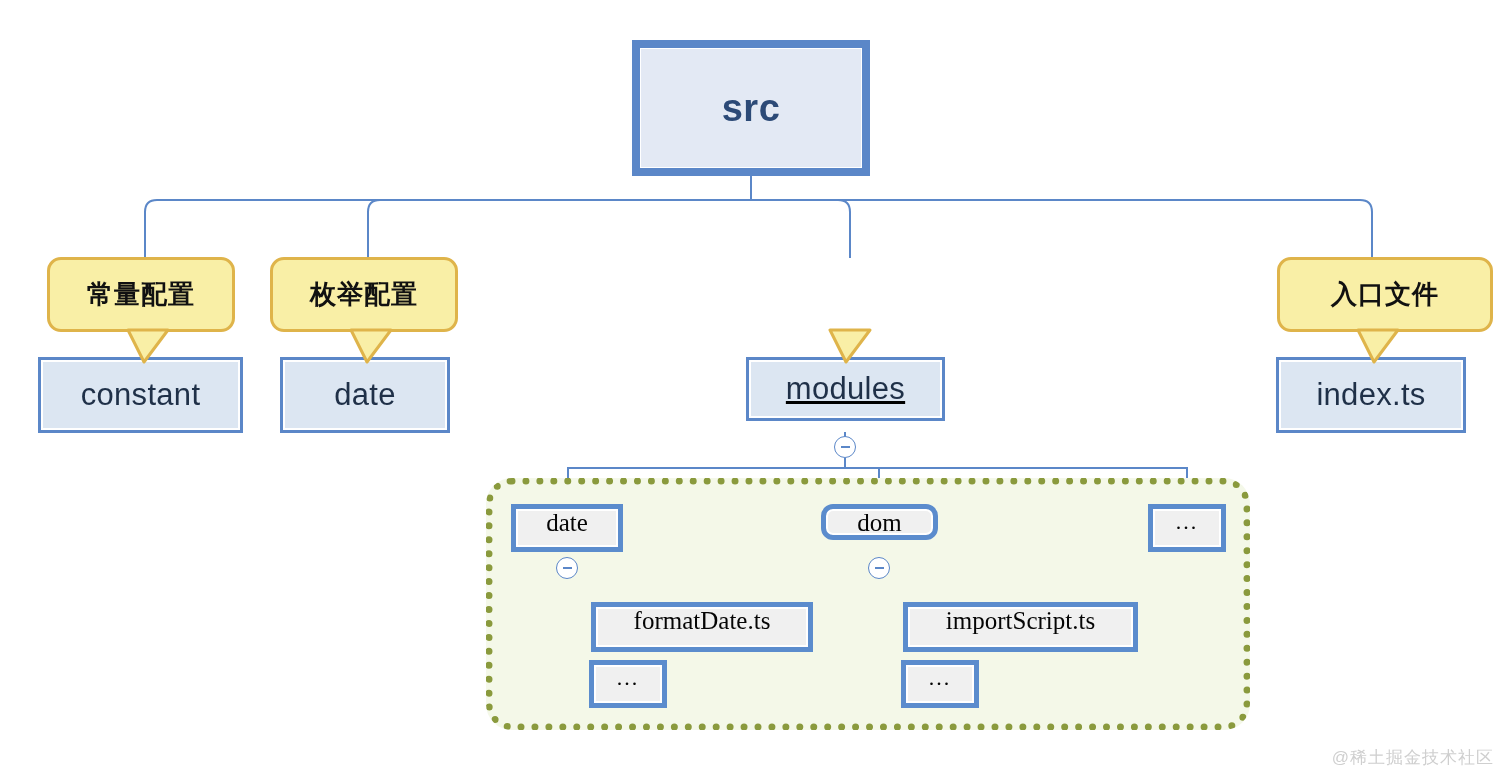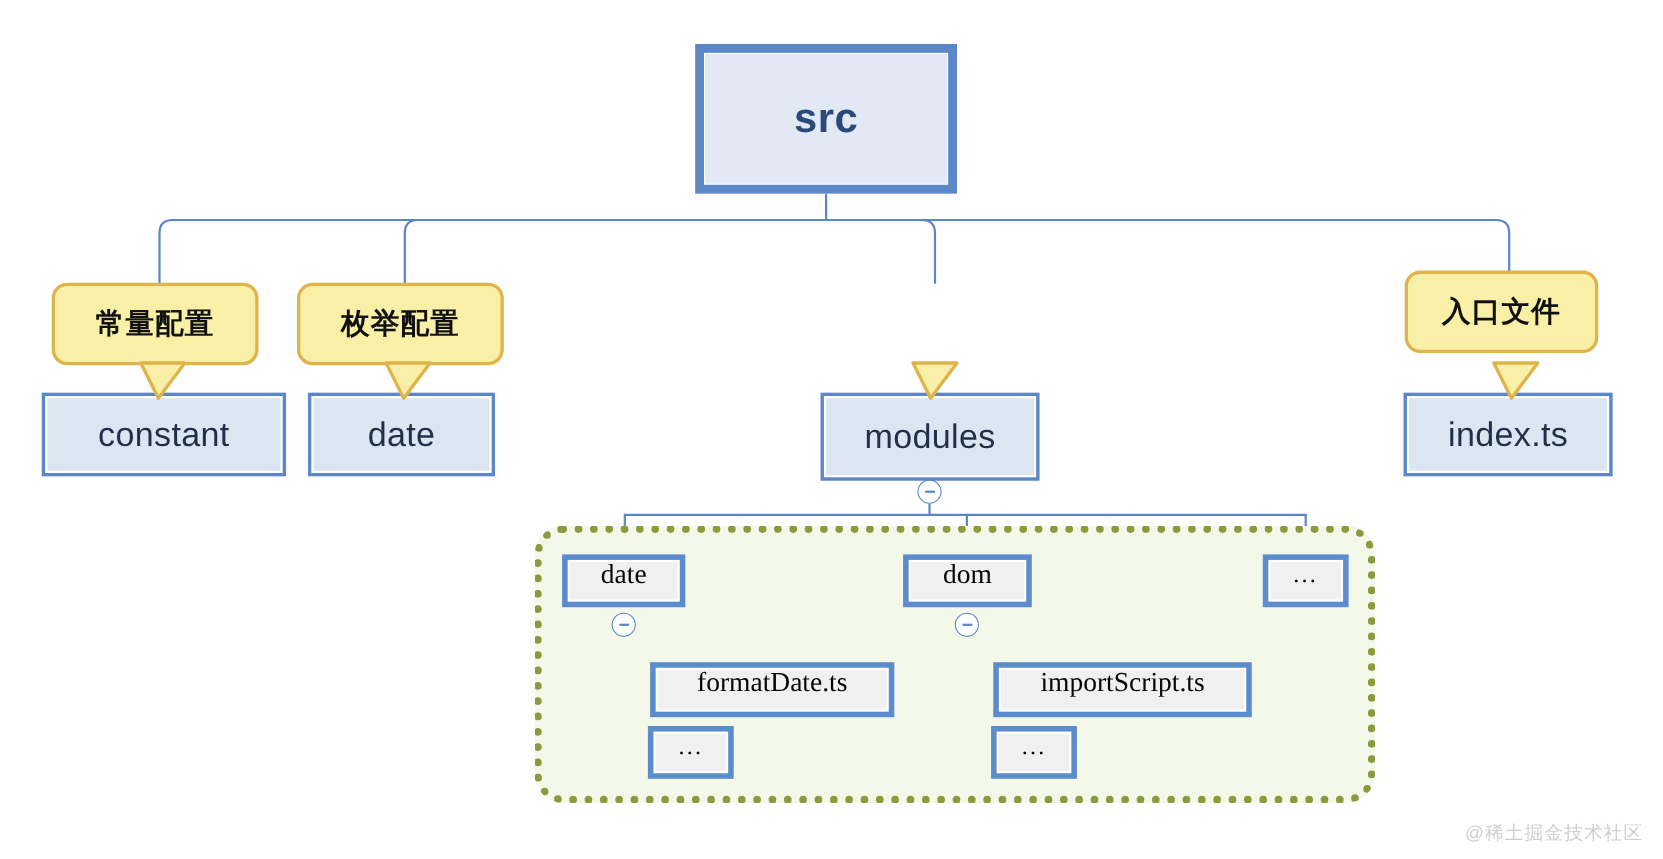--- a/index.html
+++ b/index.html
@@ -193,52 +193,52 @@
     <span class="callout-label">枚举配置</span>
   </div>
   <svg class="callout-tail" style="left:347px; top:328px; width:50px; height:36px;" viewBox="0 0 50 36" xmlns="http://www.w3.org/2000/svg">
     <path d="M 4,2 L 44,2 L 20,34 Z" fill="#f9efa6" stroke="#dfb44a" stroke-width="3" stroke-linejoin="round"></path>
   </svg>
 
   <svg class="callout-tail" style="left:826px; top:328px; width:50px; height:36px;" viewBox="0 0 50 36" xmlns="http://www.w3.org/2000/svg">
     <path d="M 4,2 L 44,2 L 20,34 Z" fill="#f9efa6" stroke="#dfb44a" stroke-width="3" stroke-linejoin="round"></path>
   </svg>
 
-  <div class="node callout" style="left:1277px; top:246px; width:176px; height:75px;">
+  <div class="node callout" style="left:1277px; top:257px; width:216px; height:75px;">
     <span class="callout-label">入口文件</span>
   </div>
   <svg class="callout-tail" style="left:1354px; top:328px; width:50px; height:36px;" viewBox="0 0 50 36" xmlns="http://www.w3.org/2000/svg">
     <path d="M 4,2 L 44,2 L 20,34 Z" fill="#f9efa6" stroke="#dfb44a" stroke-width="3" stroke-linejoin="round"></path>
   </svg>
 
-  <div class="node folder-node" style="left:38px; top:357px; width:222px; height:76px;">
+  <div class="node folder-node" style="left:38px; top:357px; width:205px; height:76px;">
     <span class="folder-label">constant</span>
   </div>
 
   <div class="node folder-node" style="left:280px; top:357px; width:170px; height:76px;">
     <span class="folder-label">date</span>
   </div>
 
-  <div class="node folder-node" style="left:746px; top:357px; width:199px; height:80px;">
+  <div class="node folder-node" style="left:746px; top:357px; width:199px; height:64px;text-decoration:underline;">
     <span class="folder-label">modules</span>
   </div>
 
   <div class="node folder-node" style="left:1276px; top:357px; width:190px; height:76px;">
     <span class="folder-label">index.ts</span>
   </div>
 
   <div class="toggle" style="left:834px; top:436px;"></div>
   <div class="toggle" style="left:556px; top:557px;"></div>
   <div class="toggle" style="left:868px; top:557px;"></div>
 
   <div class="node chip-node" style="left:511px; top:504px; width:112px; height:48px;">
     <span class="chip-label">date</span>
   </div>
 
-  <div class="node chip-node" style="left:821px; top:504px; width:117px; height:48px;">
+  <div class="node chip-node" style="left:821px; top:504px; width:117px; height:36px;border-radius:12px;">
     <span class="chip-label">dom</span>
   </div>
 
   <div class="node chip-node" style="left:1148px; top:504px; width:78px; height:48px;">
     <span class="chip-label ellipsis">...</span>
   </div>
 
   <div class="node chip-node" style="left:591px; top:602px; width:222px; height:50px;">
     <span class="chip-label">formatDate.ts</span>
   </div>

